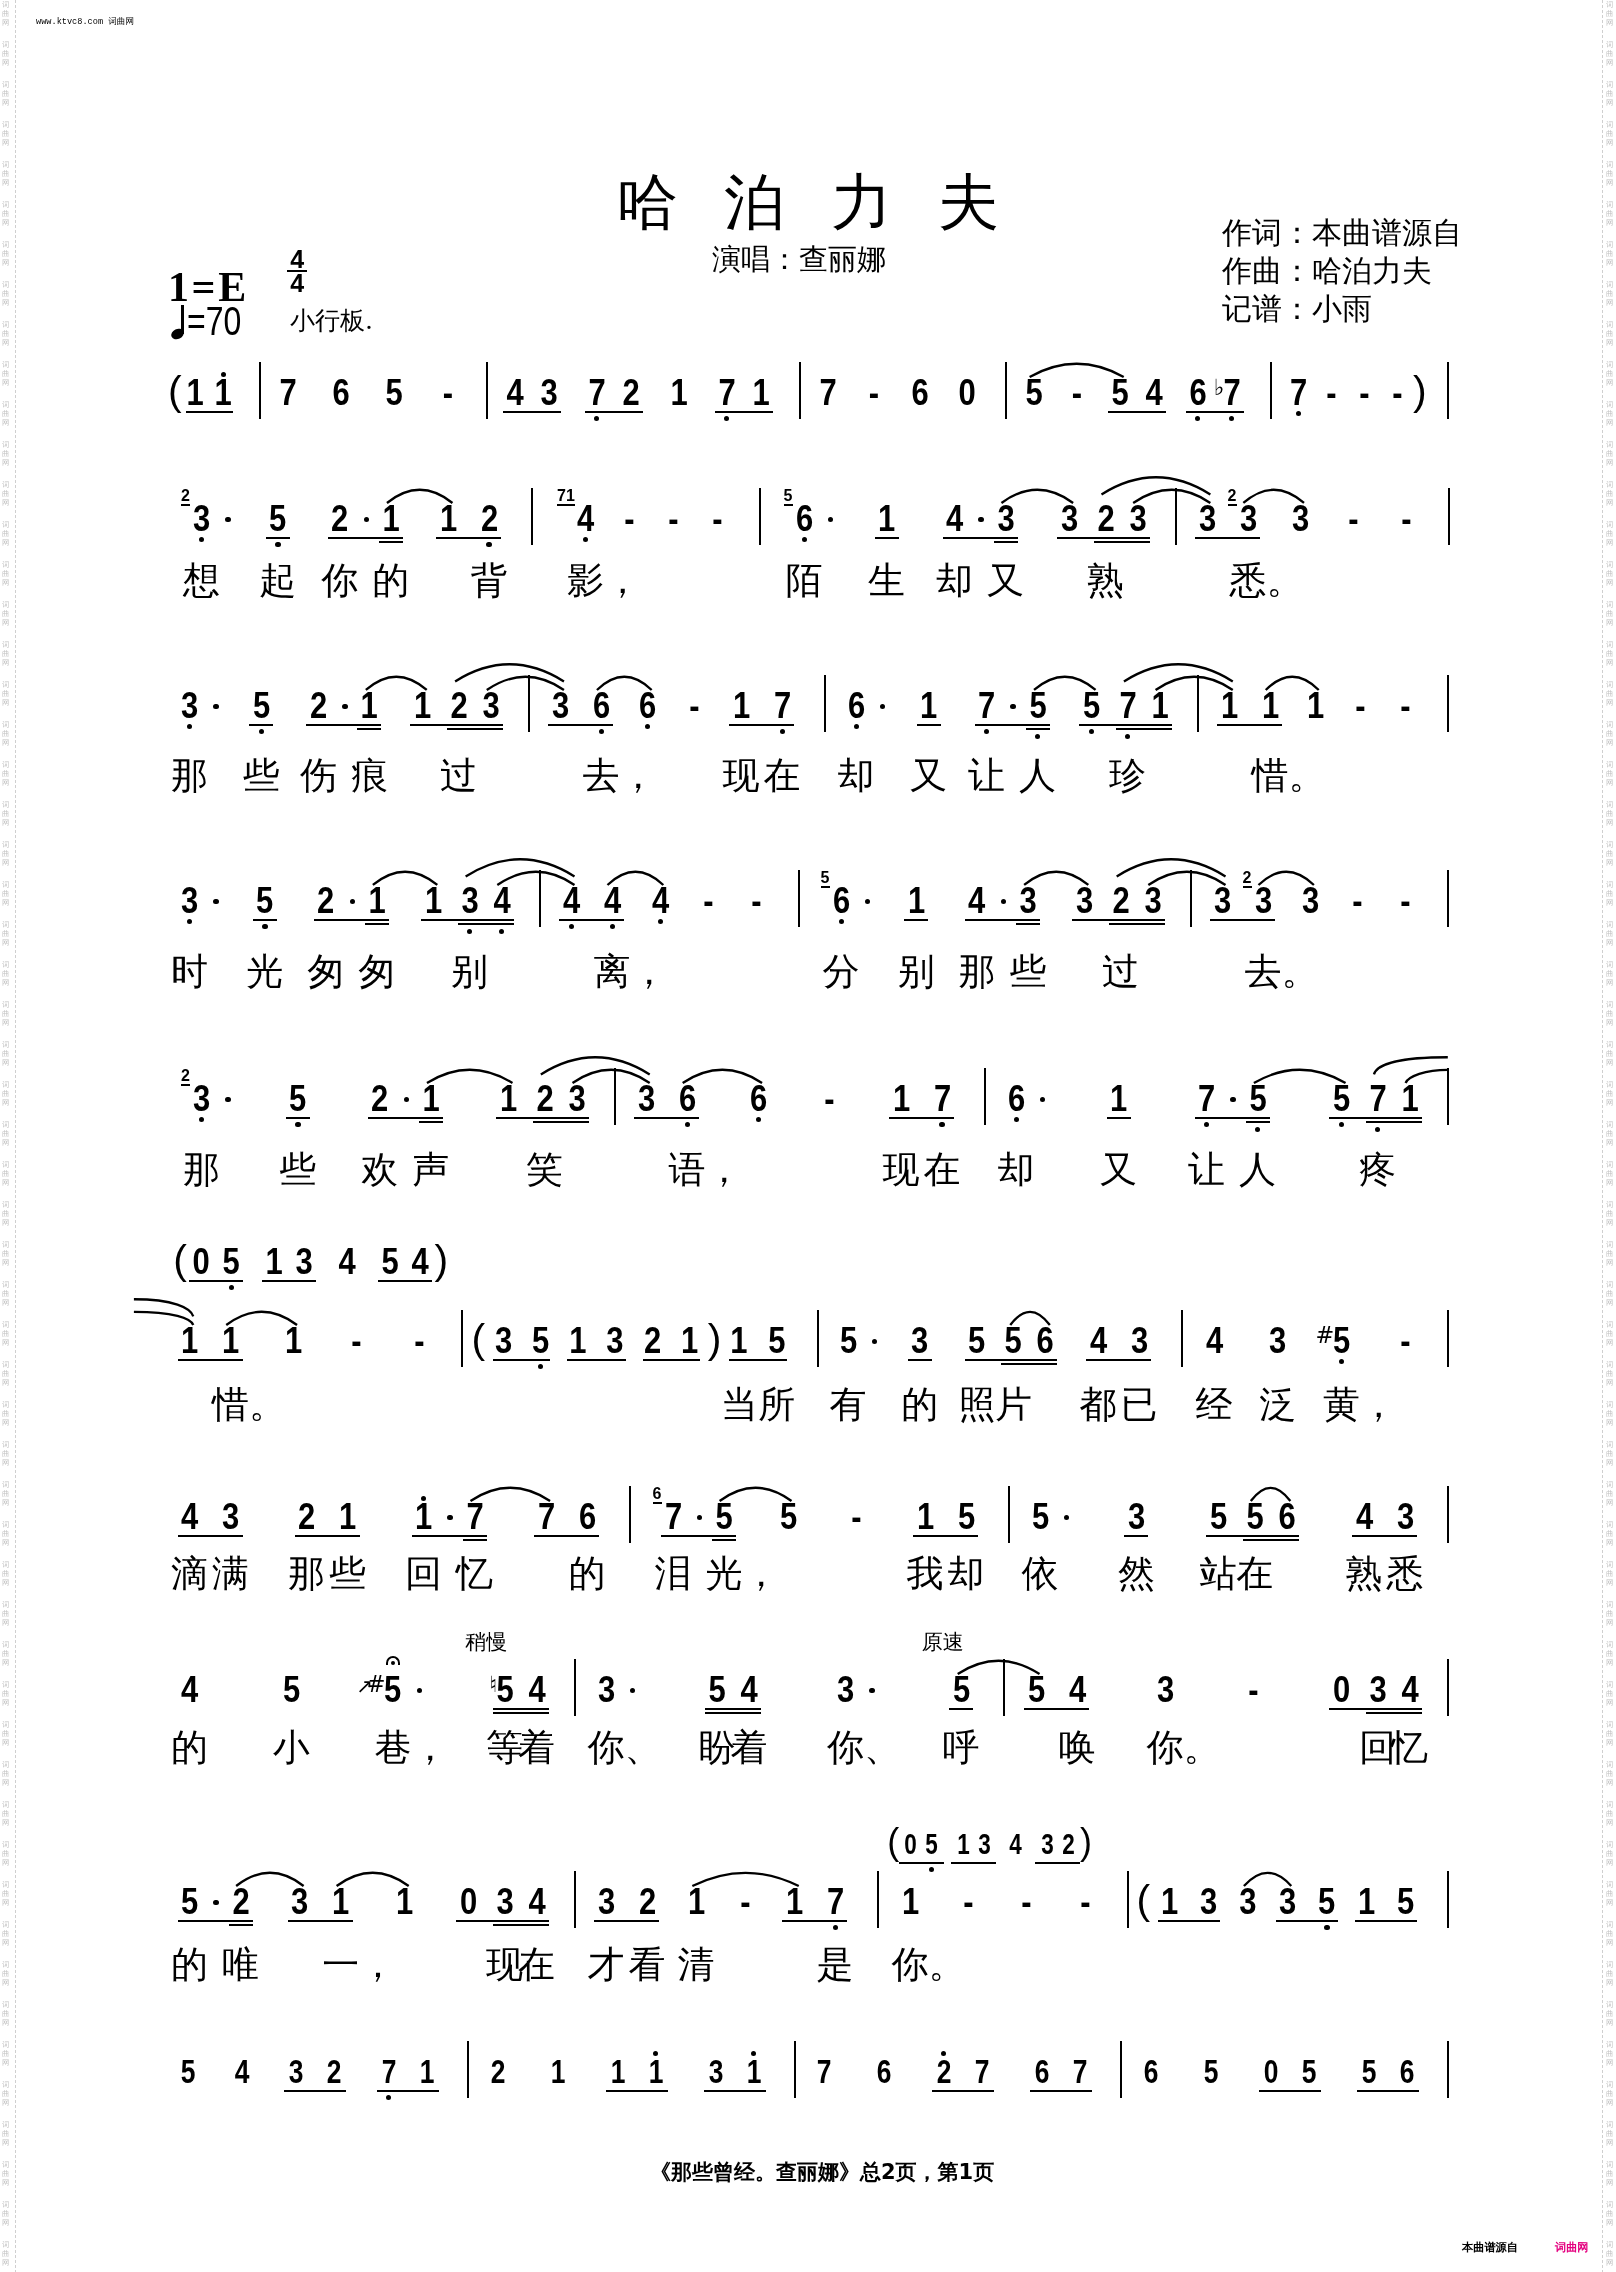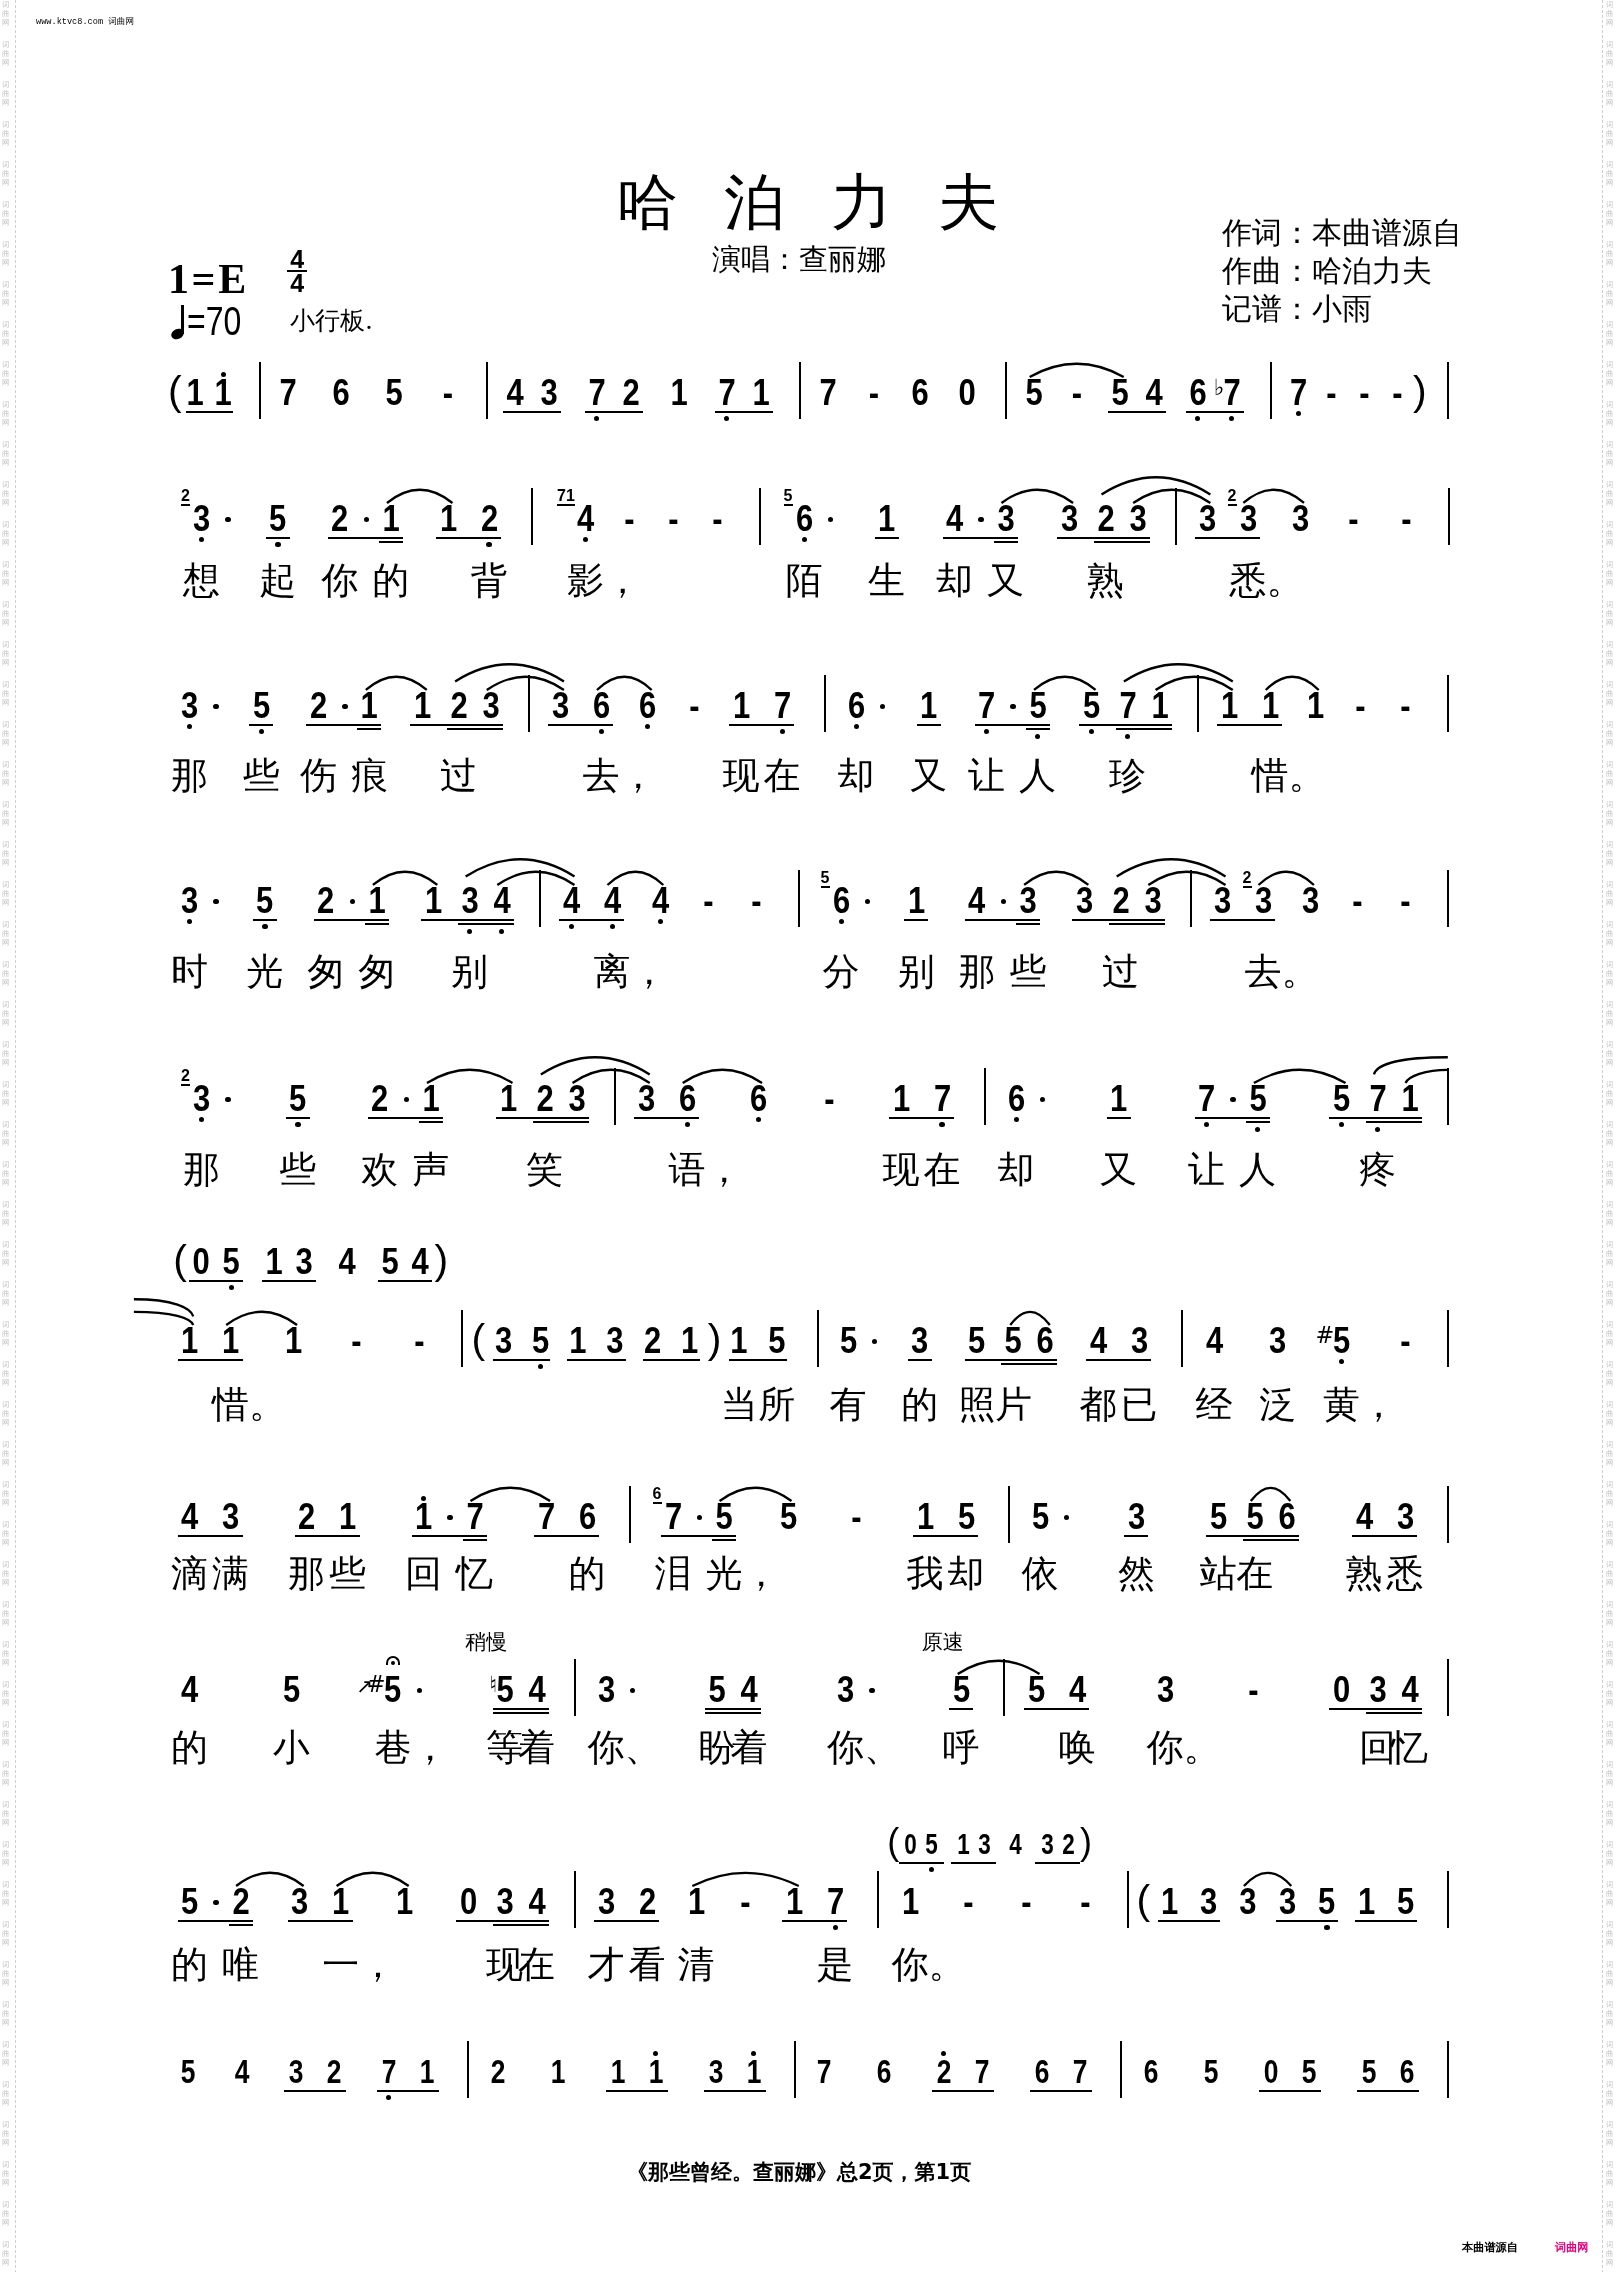--- a/index.html
+++ b/index.html
@@ -11,21 +11,21 @@
 .rule.left{left:14.5px;}
 .rule.right{left:1602px;}
 .wm-col{position:absolute;top:0;width:9.2px;}
 .wm-col.left{left:2px;}
 .wm-col.right{left:1606px;}
 .wm{height:40px;width:8px;font-size:7.3px;line-height:9.2px;color:#c2c2c2;word-break:break-all;font-family:"DejaVu Sans",sans-serif;overflow:hidden;}
 
 
 .site{position:absolute;left:36px;top:16.5px;font:8.6px/10.6px "Liberation Mono",monospace;white-space:nowrap;}
 .title{position:absolute;left:617px;top:169px;font:61px/66px "DejaVu Serif",serif;letter-spacing:46px;white-space:nowrap;}
-.key{position:absolute;left:168px;top:256px;font:bold 42px/46px "Liberation Serif",serif;letter-spacing:2.6px;white-space:nowrap;}
+.key{position:absolute;left:168px;top:264px;font:bold 42px/46px "Liberation Serif",serif;letter-spacing:2.6px;white-space:nowrap;}
 .tsig{position:absolute;left:286px;top:248px;width:22.4px;text-align:center;font:bold 25px/22.4px "Liberation Sans",sans-serif;}
 .tsig .num{display:block;height:22.4px;}
 .tsig .fbar{display:block;height:2px;background:#000;margin:0 1.3px;}
 .qn{position:absolute;left:170px;top:305px;width:17px;height:34px;}
 .qn .stem{position:absolute;left:11.2px;top:0;width:2.6px;height:29px;background:#000;}
 .qn .head{position:absolute;left:0.7px;top:24px;width:13px;height:10px;border-radius:50%;background:#000;transform:rotate(-25deg);}
 .bpm{position:absolute;left:187px;top:299px;font:40px/44px "Liberation Sans",sans-serif;transform:scaleX(.8);transform-origin:left center;white-space:nowrap;}
 .speed{position:absolute;left:290px;top:306px;font:25px/29px "DejaVu Serif",serif;white-space:nowrap;}
 .singer{position:absolute;left:712px;top:243px;font:29px/33px "DejaVu Serif",serif;white-space:nowrap;}
 .credits{position:absolute;left:1222px;top:214px;font:30px/38px "DejaVu Serif",serif;white-space:nowrap;}
@@ -130,21 +130,21 @@
 .ln9 .ms>.m:nth-child(1){left:165px;width:410px;}
 .ln9 .ms>.m:nth-child(2){left:575px;width:303px;}
 .ln9 .ms>.m:nth-child(3){left:879px;width:249px;}
 .ln9 .ms>.m:nth-child(4){left:1127px;width:321px;}
 .ln10 .ms>.m:nth-child(1){left:165px;width:303px;}
 .ln10 .ms>.m:nth-child(2){left:468px;width:327px;}
 .ln10 .ms>.m:nth-child(3){left:794px;width:327px;}
 .ln10 .ms>.m:nth-child(4){left:1121px;width:327px;}
 
 
-.pageinfo{position:absolute;left:627px;top:2160px;font:bold 21px/25px "DejaVu Sans",sans-serif;white-space:nowrap;}
+.pageinfo{position:absolute;left:650px;top:2160px;font:bold 21px/25px "DejaVu Sans",sans-serif;white-space:nowrap;}
 .source{position:absolute;left:1462px;top:2241px;font:bold 11.2px/13px "DejaVu Sans",sans-serif;white-space:nowrap;}
 .source .site-name{color:#e4007f;margin-left:37px;}
 </style>
 </head>
 <body>
 
 <div class="rule left"></div>
 <div class="rule right"></div>
 <div class="wm-col left" id="wm-left">
     <div class="wm">词曲网</div>

